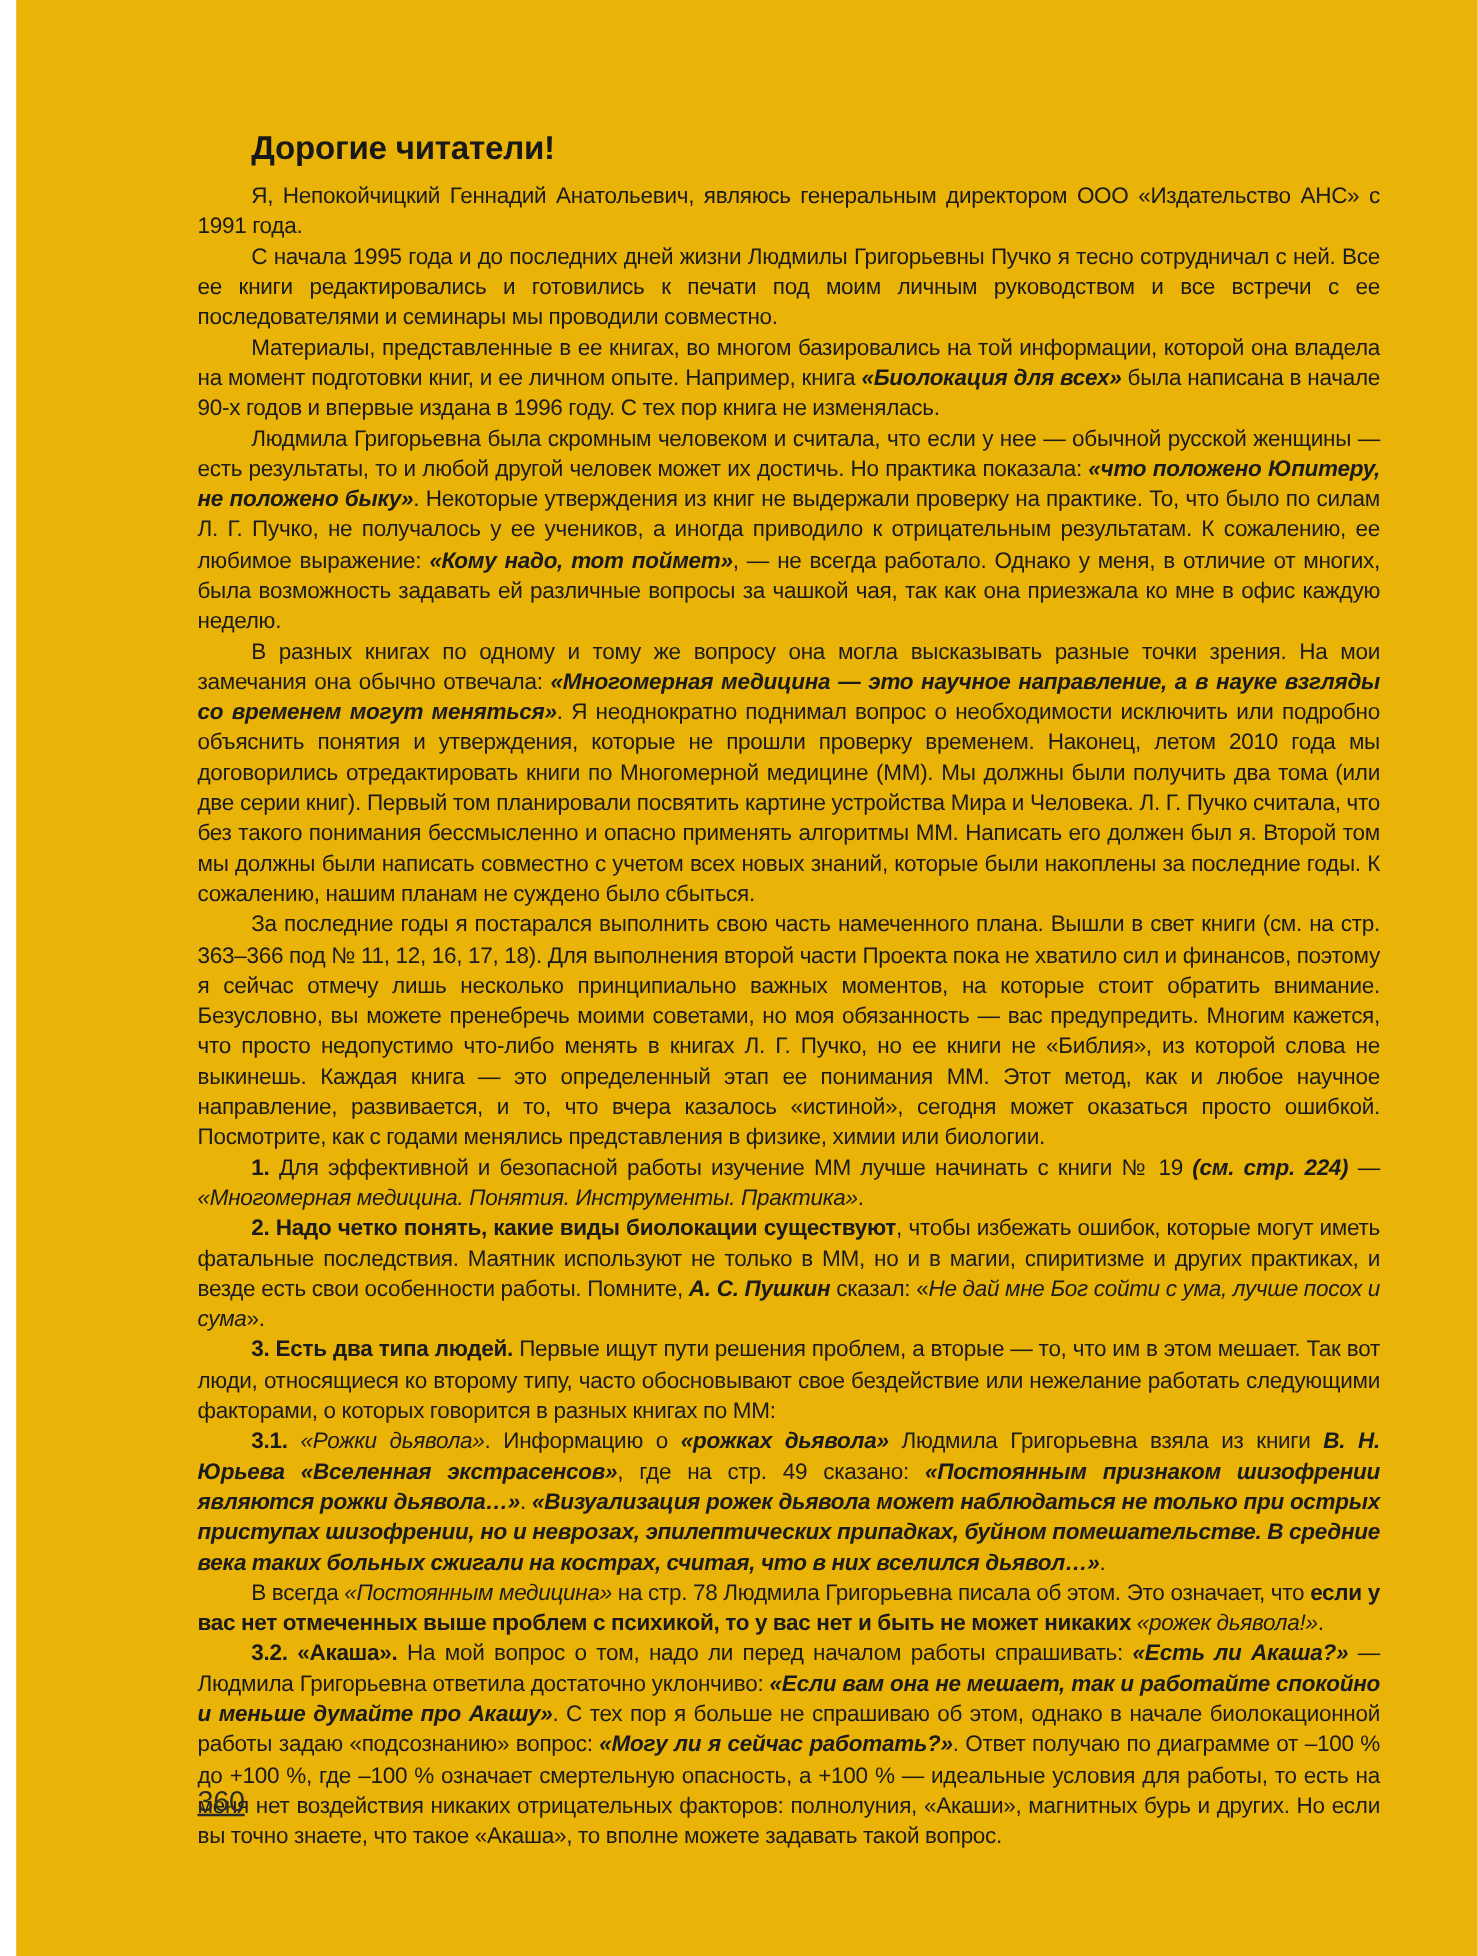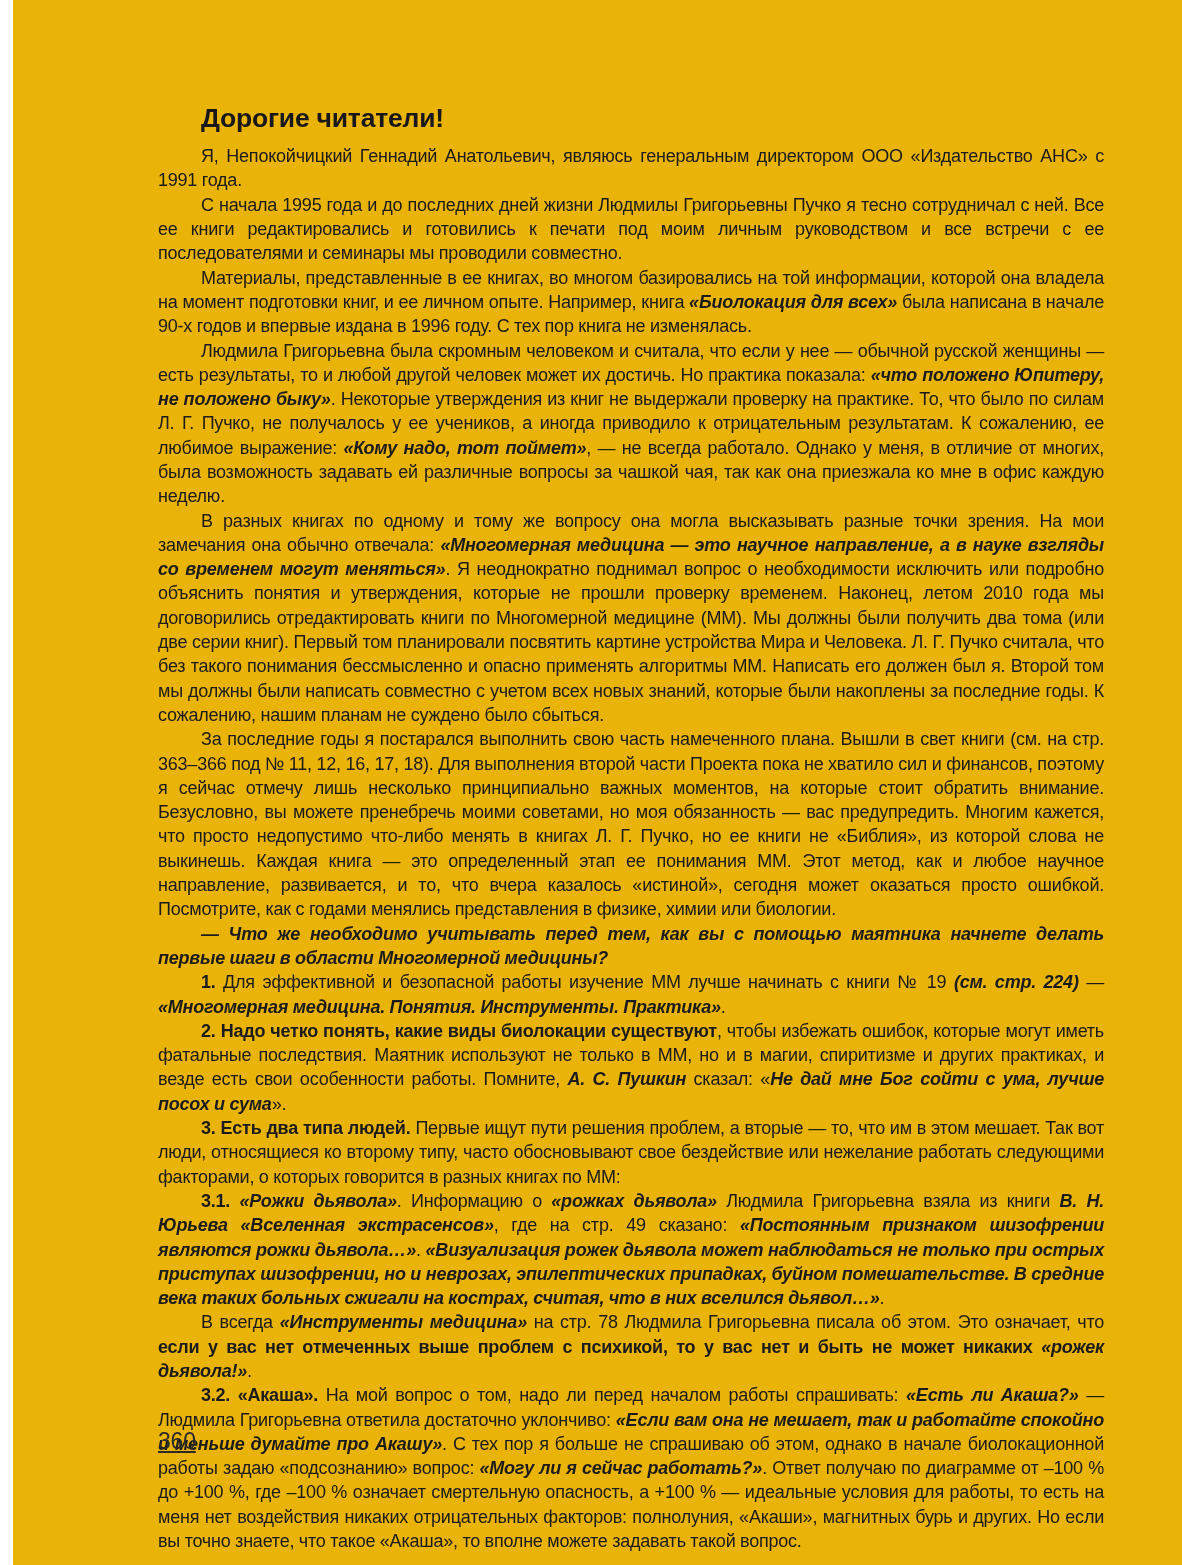--- a/index.html
+++ b/index.html
@@ -44,21 +44,21 @@
     text-align: justify;
     text-justify: inter-word;
     text-indent: 43px;
     letter-spacing: -0.22px;
     word-spacing: -0.2px;
     hyphens: none;
   }
   p.para.italic { font-style: italic; }
   i { font-style: italic; font-weight: bold; }
   b { font-weight: bold; }
-  .bi { font-weight: bold; font-style: italic; }
+  .bi { font-weight: normal; font-style: italic; }
   .pageno {
     position: absolute;
     left: 145px;
     top: 1428px;
     font-size: 23px;
     color: #2a2a2a;
     letter-spacing: -0.2px;
     text-decoration: underline;
   }
 </style>
@@ -68,23 +68,22 @@
 <div class="page">
   <div class="content">
     <h1 class="heading">Дорогие читатели!</h1>
     <div id="body-text">
         <p class="para"><span>Я, Непокойчицкий Геннадий Анатольевич, являюсь генеральным директором ООО «Издательство АНС» с 1991 года.</span></p>
         <p class="para"><span>С начала 1995 года и до последних дней жизни Людмилы Григорьевны Пучко я тесно сотрудничал с ней. Все ее книги редактировались и готовились к печати под моим личным руководством и все встречи с ее последователями и семинары мы проводили совместно.</span></p>
         <p class="para"><span>Материалы, представленные в ее книгах, во многом базировались на той информации, которой она владела на момент подготовки книг, и ее личном опыте. Например, книга </span><i>«Биолокация для всех»</i><span> была написана в начале 90-х годов и впервые издана в 1996 году. С тех пор книга не изменялась.</span></p>
         <p class="para"><span>Людмила Григорьевна была скромным человеком и считала, что если у нее — обычной русской женщины — есть результаты, то и любой другой человек может их достичь. Но практика показала: </span><i>«что положено Юпитеру, не положено быку»</i><span>. Некоторые утверждения из книг не выдержали проверку на практике. То, что было по силам Л. Г. Пучко, не получалось у ее учеников, а иногда приводило к отрицательным результатам. К сожалению, ее любимое выражение: </span><i>«Кому надо, тот поймет»</i><span>, — не всегда работало. Однако у меня, в отличие от многих, была возможность задавать ей различные вопросы за чашкой чая, так как она приезжала ко мне в офис каждую неделю.</span></p>
         <p class="para"><span>В разных книгах по одному и тому же вопросу она могла высказывать разные точки зрения. На мои замечания она обычно отвечала: </span><i>«Многомерная медицина — это научное направление, а в науке взгляды со временем могут меняться»</i><span>. Я неоднократно поднимал вопрос о необходимости исключить или подробно объяснить понятия и утверждения, которые не прошли проверку временем. Наконец, летом 2010 года мы договорились отредактировать книги по Многомерной медицине (ММ). Мы должны были получить два тома (или две серии книг). Первый том планировали посвятить картине устройства Мира и Человека. Л. Г. Пучко считала, что без такого понимания бессмысленно и опасно применять алгоритмы ММ. Написать его должен был я. Второй том мы должны были написать совместно с учетом всех новых знаний, которые были накоплены за последние годы. К сожалению, нашим планам не суждено было сбыться.</span></p>
         <p class="para"><span>За последние годы я постарался выполнить свою часть намеченного плана. Вышли в свет книги (см. на стр. 363–366 под № 11, 12, 16, 17, 18). Для выполнения второй части Проекта пока не хватило сил и финансов, поэтому я сейчас отмечу лишь несколько принципиально важных моментов, на которые стоит обратить внимание. Безусловно, вы можете пренебречь моими советами, но моя обязанность — вас предупредить. Многим кажется, что просто недопустимо что-либо менять в книгах Л. Г. Пучко, но ее книги не «Библия», из которой слова не выкинешь. Каждая книга — это определенный этап ее понимания ММ. Этот метод, как и любое научное направление, развивается, и то, что вчера казалось «истиной», сегодня может оказаться просто ошибкой. Посмотрите, как с годами менялись представления в физике, химии или биологии.</span></p>
-        <p class="para italic"><i>— Что же необходимо учитывать перед тем, как вы с помощью маятника начнете делать первые шаги в области Многомерной медицины?</i></p>
         <p class="para"><b>1.</b><span> Для эффективной и безопасной работы изучение ММ лучше начинать с книги № 19 </span><i>(см. стр. 224)</i><span> — </span><span class="bi">«Многомерная медицина. Понятия. Инструменты. Практика»</span><span>.</span></p>
         <p class="para"><b>2. Надо четко понять, какие виды биолокации существуют</b><span>, чтобы избежать ошибок, которые могут иметь фатальные последствия. Маятник используют не только в ММ, но и в магии, спиритизме и других практиках, и везде есть свои особенности работы. Помните, </span><i>А. С. Пушкин</i><span> сказал: «</span><span class="bi">Не дай мне Бог сойти с ума, лучше посох и сума</span><span>».</span></p>
         <p class="para"><b>3. Есть два типа людей.</b><span> Первые ищут пути решения проблем, а вторые — то, что им в этом мешает. Так вот люди, относящиеся ко второму типу, часто обосновывают свое бездействие или нежелание работать следующими факторами, о которых говорится в разных книгах по ММ:</span></p>
         <p class="para"><b>3.1. </b><span class="bi">«Рожки дьявола»</span><span>. Информацию о </span><i>«рожках дьявола»</i><span> Людмила Григорьевна взяла из книги </span><i>В. Н. Юрьева «Вселенная экстрасенсов»</i><span>, где на стр. 49 сказано: </span><i>«Постоянным признаком шизофрении являются рожки дьявола…»</i><span>. </span><i>«Визуализация рожек дьявола может наблюдаться не только при острых приступах шизофрении, но и неврозах, эпилептических припадках, буйном помешательстве. В средние века таких больных сжигали на кострах, считая, что в них вселился дьявол…»</i><span>.</span></p>
-        <p class="para"><span>В всегда </span><span class="bi">«Инструменты медицина»</span><span> на стр. 78 Людмила Григорьевна писала об этом. Это означает, что </span><b>если у вас нет отмеченных выше проблем с психикой, то у вас нет и быть не может никаких </b><span class="bi">«рожек дьявола!»</span><span>.</span></p>
+        <p class="para"><span>В всегда </span><span class="bi">«Постоянным медицина»</span><span> на стр. 78 Людмила Григорьевна писала об этом. Это означает, что </span><b>если у вас нет отмеченных выше проблем с психикой, то у вас нет и быть не может никаких </b><span class="bi">«рожек дьявола!»</span><span>.</span></p>
         <p class="para"><b>3.2. «Акаша».</b><span> На мой вопрос о том, надо ли перед началом работы спрашивать: </span><i>«Есть ли Акаша?»</i><span> — Людмила Григорьевна ответила достаточно уклончиво: </span><i>«Если вам она не мешает, так и работайте спокойно и меньше думайте про Акашу»</i><span>. С тех пор я больше не спрашиваю об этом, однако в начале биолокационной работы задаю «подсознанию» вопрос: </span><i>«Могу ли я сейчас работать?»</i><span>. Ответ получаю по диаграмме от –100 % до +100 %, где –100 % означает смертельную опасность, а +100 % — идеальные условия для работы, то есть на меня нет воздействия никаких отрицательных факторов: полнолуния, «Акаши», магнитных бурь и других. Но если вы точно знаете, что такое «Акаша», то вполне можете задавать такой вопрос.</span></p>
       </div>
   </div>
   <div class="pageno">360</div>
 </div>
 
 </body></html>

